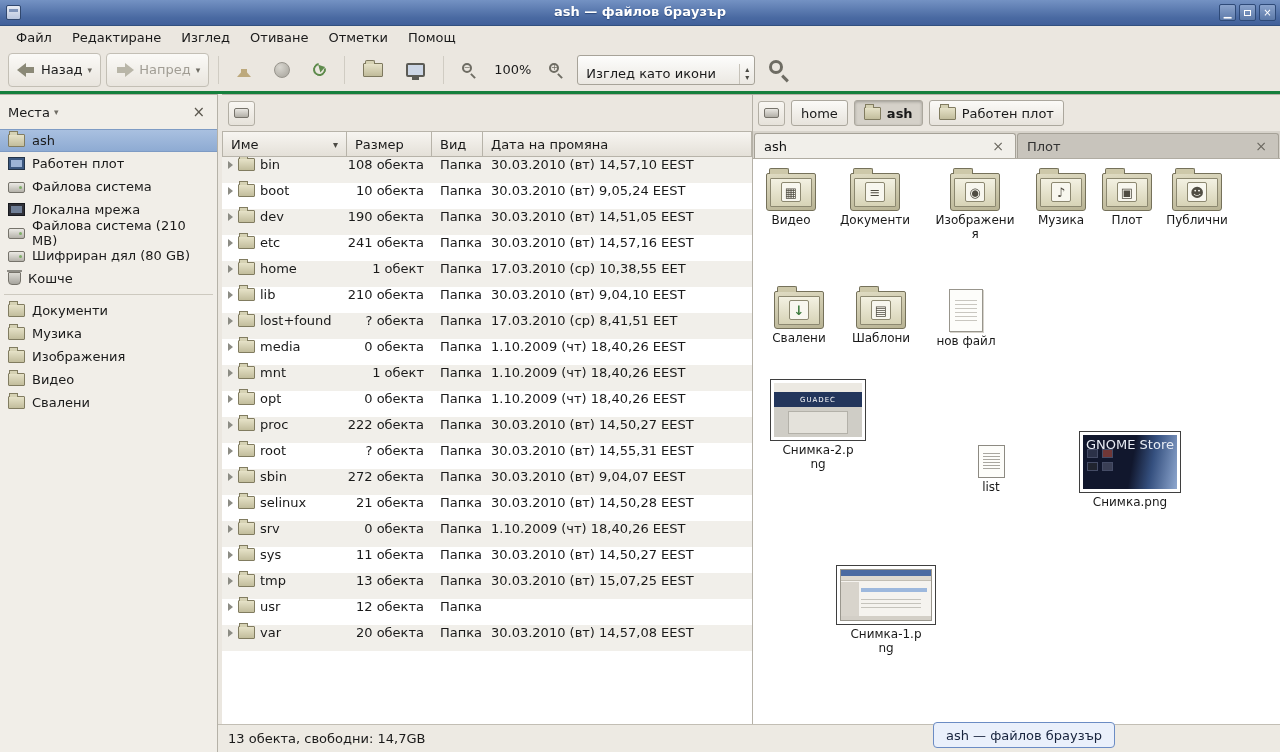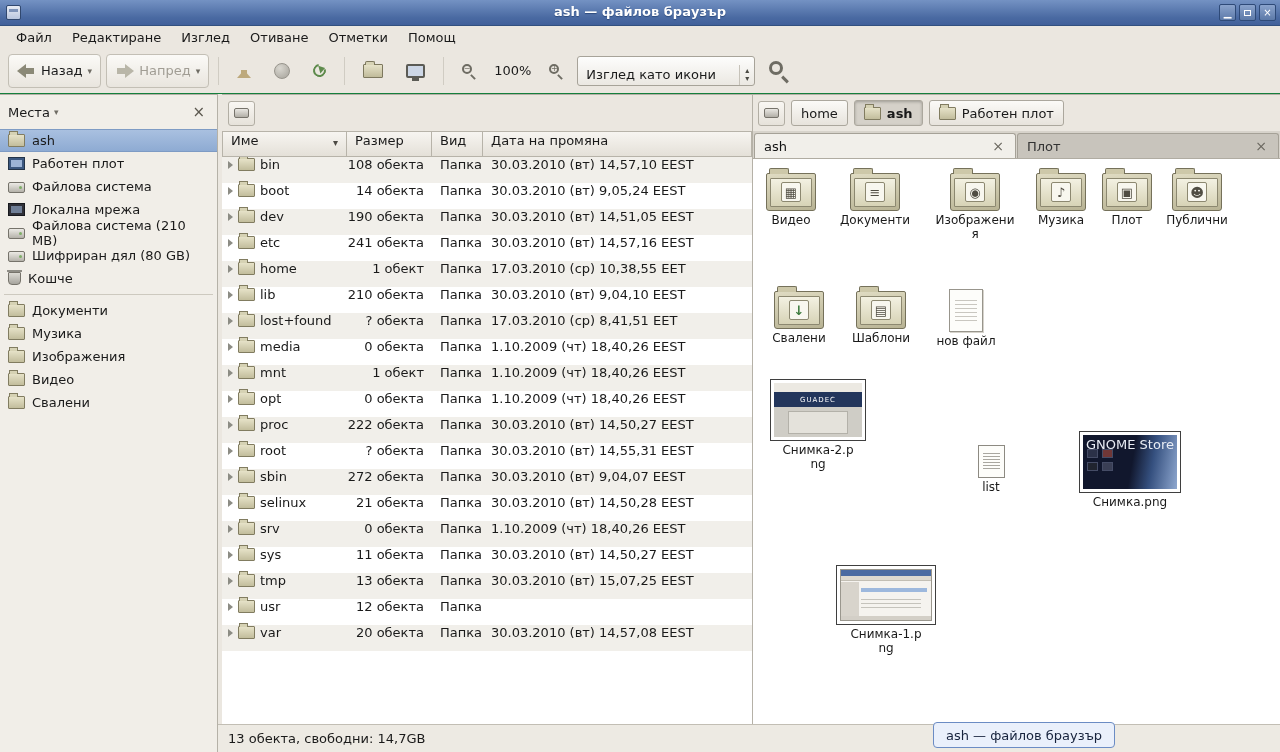--- a/index.html
+++ b/index.html
@@ -26,21 +26,21 @@
   .win-btn .box{display:inline-block;width:7px;height:6px;border:1px solid #fff;margin-top:4px;}
 
   
   .menubar{position:absolute;left:0;top:26px;width:1280px;height:22px;
     display:flex;align-items:center;padding-left:6px;}
   .menu-item{padding:2px 10px;}
 
   
   .toolbar{position:absolute;left:0;top:48px;width:1280px;height:46px;
     display:flex;align-items:center;padding:0 8px;gap:5px;
-    border-bottom:1px solid #15803d;}
+    border-bottom:3px solid #15803d;}
   .tbtn{height:34px;display:flex;align-items:center;gap:5px;padding:0 8px;
     border:1px solid #c3bfb5;border-radius:4px;
     background:linear-gradient(#fbfaf7,#e9e5de);}
   .tbtn.flat{border-color:transparent;background:transparent;}
   .tbtn.disabled{color:#a19d94;}
   .tsep{width:1px;height:28px;background:#d0ccc3;margin:0 4px;}
   .arr{position:relative;width:19px;height:14px;display:inline-block;}
   .arr .head{position:absolute;top:0;width:0;height:0;border-top:7px solid transparent;border-bottom:7px solid transparent;}
   .arr .tail{position:absolute;top:4px;width:9px;height:6px;}
   .arr-left .head{left:0;border-right:9px solid #8b8977;}
@@ -94,21 +94,21 @@
   .s-icon.trash-icon{width:13px;background:linear-gradient(#dcdad4,#a6a49d);border:1px solid #76736b;border-radius:1px 1px 4px 4px;}
   .s-icon.trash-icon::before{content:"";position:absolute;top:-3px;left:-2px;right:-2px;height:2px;background:#8f8d86;}
 
   
   .middle{position:absolute;left:222px;top:94px;width:530px;bottom:28px;border-top:1px solid #b5b1a7;}
   .middle-top{height:36px;display:flex;align-items:center;padding-left:6px;}
   .mini-btn{width:27px;height:25px;border:1px solid #b2aea4;border-radius:3px;
     background:linear-gradient(#f9f7f3,#e6e2da);display:flex;align-items:center;justify-content:center;}
   .mini-drive{width:15px;height:10px;background:linear-gradient(#e9e7e2,#b2afa7);border:1px solid #76736b;border-radius:2px;}
   .cols{display:flex;height:26px;}
-  .col{border:1px solid #b7b3a9;border-left:none;display:flex;align-items:flex-end;padding:8px 8px;
+  .col{border:1px solid #b7b3a9;border-left:none;display:flex;align-items:center;padding:0 8px;
     background:linear-gradient(#f7f5f1,#e4e0d8);}
   .col:first-child{border-left:1px solid #b7b3a9;}
   .col-name{width:125px;}
   .col-name .sort{margin-left:auto;font-size:10px;color:#4c4a44;}
   .col-size{width:85px;}
   .col-type{width:51px;}
   .col-date{flex:1;}
   .rows{position:absolute;left:0;right:0;top:62px;bottom:0;background:#fff;overflow:hidden;}
   .row{display:flex;height:26px;align-items:flex-start;}
   .row:nth-child(odd){background:#f1efea;}
@@ -375,21 +375,21 @@
         <div class="cell-size">108 обекта</div>
         <div class="cell-type">Папка</div>
         <div class="cell-date">30.03.2010 (вт) 14,57,10 EEST</div>
       </div>
       <div class="row">
         <div class="cell-name">
           <span class="expander"></span>
           <span class="row-folder"></span>
           <span>boot</span>
         </div>
-        <div class="cell-size">14 обекта</div>
+        <div class="cell-size">10 обекта</div>
         <div class="cell-type">Папка</div>
         <div class="cell-date">30.03.2010 (вт) 9,05,24 EEST</div>
       </div>
       <div class="row">
         <div class="cell-name">
           <span class="expander"></span>
           <span class="row-folder"></span>
           <span>dev</span>
         </div>
         <div class="cell-size">190 обекта</div>

